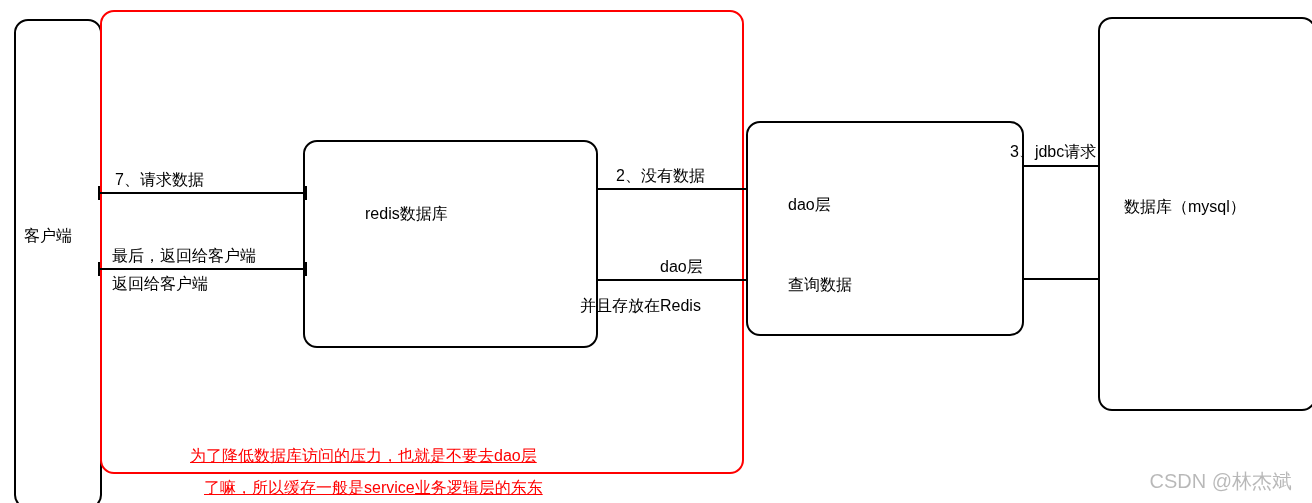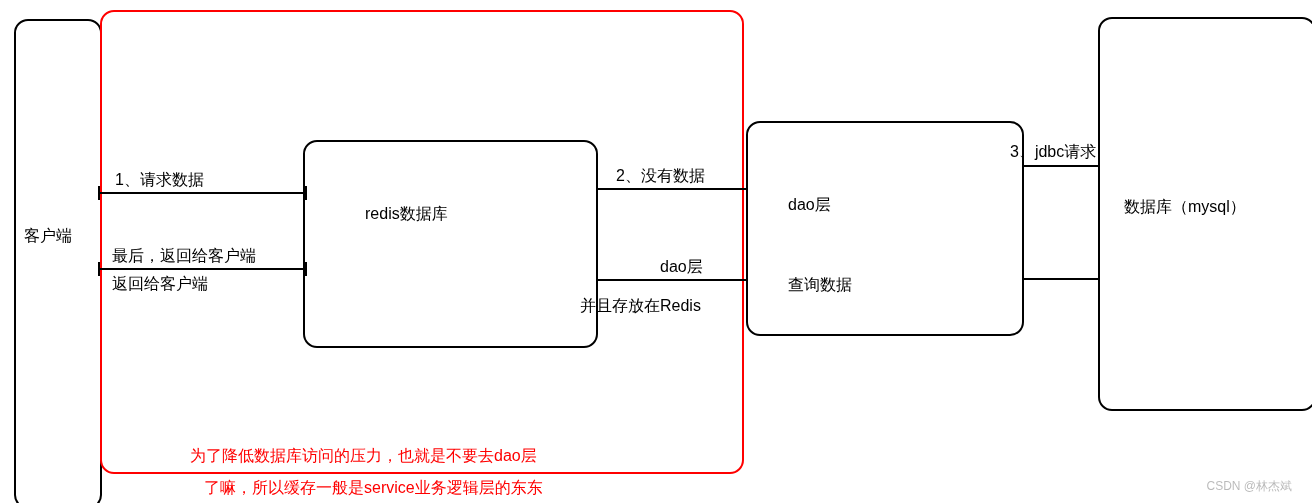--- a/index.html
+++ b/index.html
@@ -22,27 +22,27 @@
       position: absolute;
       border: 2px solid #f00;
       border-radius: 14px;
       z-index: 1;
     }
     .label {
       position: absolute;
       white-space: nowrap;
       color: #000;
     }
-    .redtext { color: #f00; }
+    .redtext { color: #f00; text-decoration: underline; }
     .watermark {
       position: absolute;
       right: 20px;
       bottom: 8px;
       color: rgba(0,0,0,0.28);
-      font-size: 12px;
+      font-size: 20px;
     }
     .line { position: absolute; background: #000; }
     .hline { height: 2px; }
     .crossbar { position: absolute; width: 2px; height: 14px; background: #000; }
   </style>
 </head>
 <body>
 
 <div class="box" style="left:14px; top:19px; width:88px; height:490px;">
   <div class="label" style="left:8px; top:205px;">客户端</div>
@@ -59,21 +59,21 @@
   <div class="label" style="left:40px; top:152px;">查询数据</div>
 </div>
 
 <div class="box" style="left:1098px; top:17px; width:218px; height:394px; z-index:2;">
   <div class="label" style="left:24px; top:178px;">数据库（mysql）</div>
 </div>
 
 <div class="line hline" style="left:98px; top:192px; width:207px; z-index:3;"></div>
 <div class="crossbar" style="left:98px; top:186px; z-index:3;"></div>
 <div class="crossbar" style="left:305px; top:186px; z-index:3;"></div>
-<div class="label" style="left:115px; top:170px; z-index:4;">1、请求数据</div>
+<div class="label" style="left:115px; top:170px; z-index:4;">7、请求数据</div>
 
 <div class="line hline" style="left:98px; top:268px; width:207px; z-index:3;"></div>
 <div class="crossbar" style="left:98px; top:262px; z-index:3;"></div>
 <div class="crossbar" style="left:305px; top:262px; z-index:3;"></div>
 <div class="label" style="left:112px; top:246px; z-index:4;">最后，返回给客户端</div>
 <div class="label" style="left:112px; top:274px; z-index:4;">返回给客户端</div>
 
 <div class="line hline" style="left:596px; top:188px; width:152px; z-index:3;"></div>
 <div class="crossbar" style="left:596px; top:182px; z-index:3;"></div>
 <div class="crossbar" style="left:746px; top:182px; z-index:3;"></div>

